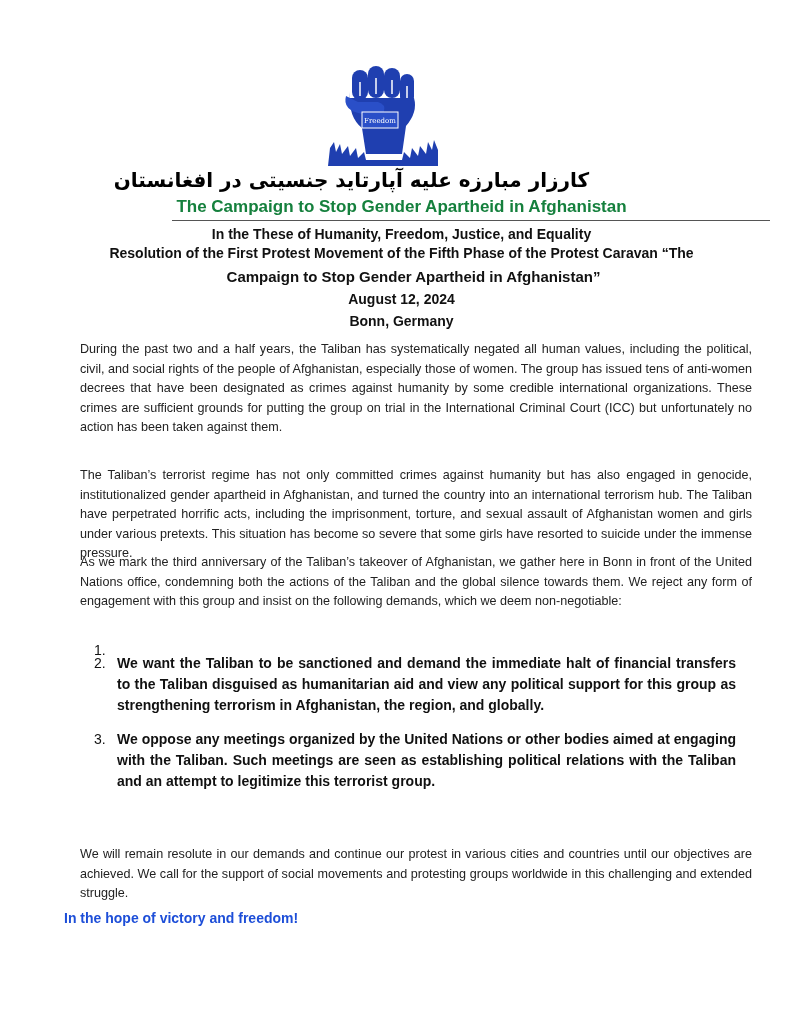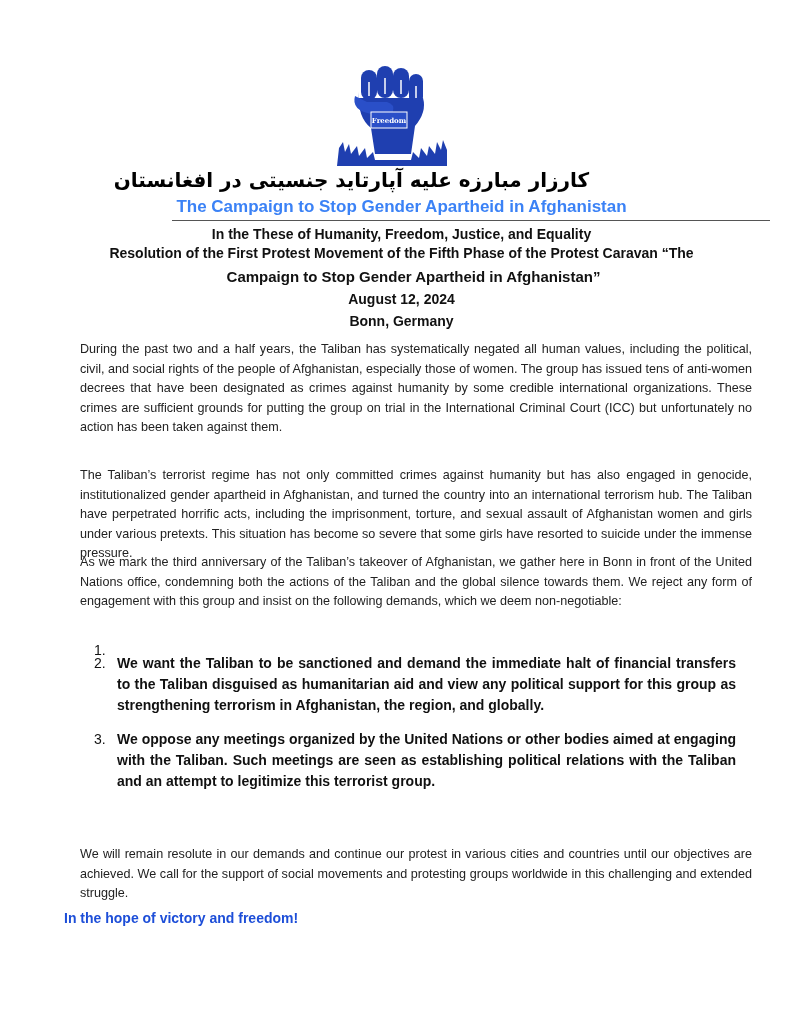--- a/index.html
+++ b/index.html
@@ -1,19 +1,19 @@
 <!DOCTYPE html>
 <html><head>
 <meta charset="utf-8">
 <style>
   html, body { margin: 0; padding: 0; background: #ffffff; }
   body { width: 803px; height: 1023px; position: relative; overflow: hidden; font-family: "Liberation Sans", sans-serif; color: #1a1a1a; }
-  .logo { position: absolute; left: 337px; top: 62px; width: 110px; height: 104px; font-weight: bold; }
+  .logo { position: absolute; left: 328px; top: 62px; width: 110px; height: 104px; }
   .fa-title { position: absolute; left: 0; width: 703px; top: 168px; text-align: center; font-family: "DejaVu Sans", sans-serif; font-weight: bold; font-size: 20px; direction: rtl; color: #000; }
-  .en-title { position: absolute; left: 0; width: 803px; top: 197px; text-align: center; font-size: 17px; font-weight: bold; color: #3b82f6; }
+  .en-title { position: absolute; left: 0; width: 803px; top: 197px; text-align: center; font-size: 17px; font-weight: bold; color: #15803d; }
   .sep { position: absolute; left: 172px; width: 598px; top: 220px; border-top: 1px solid #555; }
   .heading { position: absolute; left: 0; width: 803px; text-align: center; font-weight: bold; font-size: 14px; color: #111; }
   .h1 { top: 226px; }
   .h2 { top: 245px; }
   .h3 { top: 268px; font-size: 15px; padding-left: 12px; }
   .h4 { top: 291px; }
   .h5 { top: 313px; }
   .para { position: absolute; left: 80px; width: 672px; font-size: 12.6px; line-height: 19.5px; text-align: justify; color: #222; }
   .p1 { top: 340px; }
   .p2 { top: 466px; }

